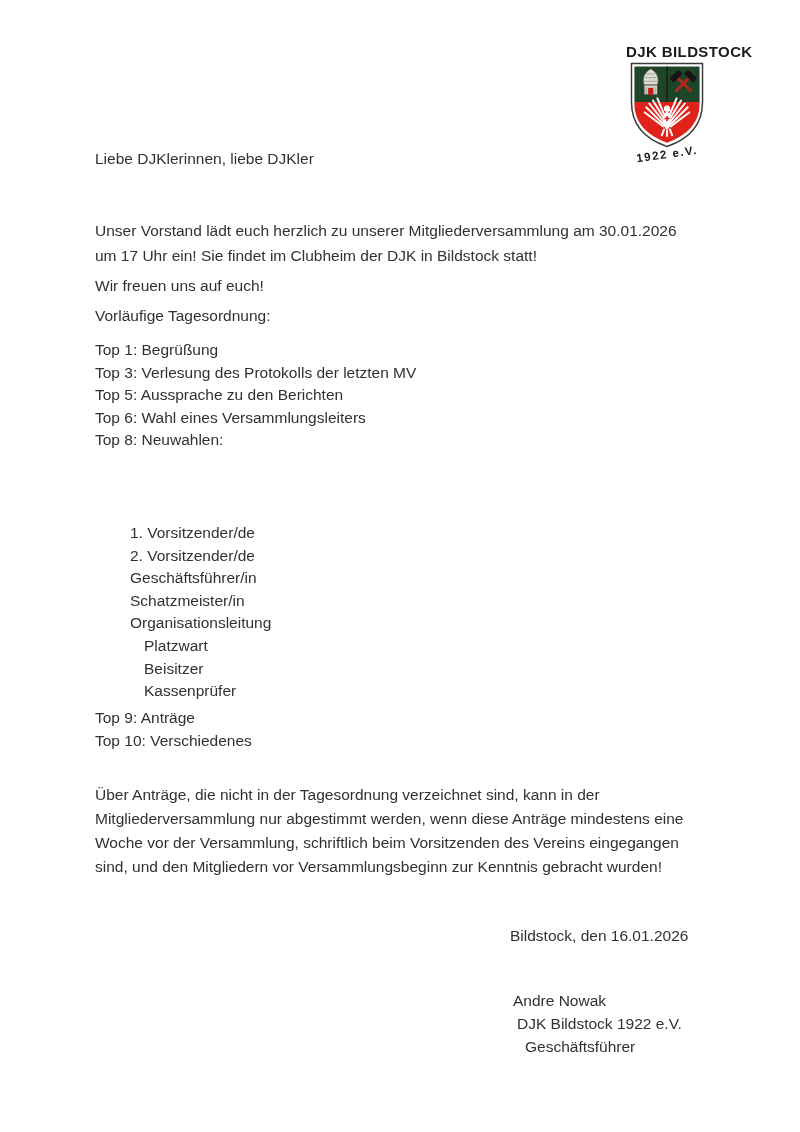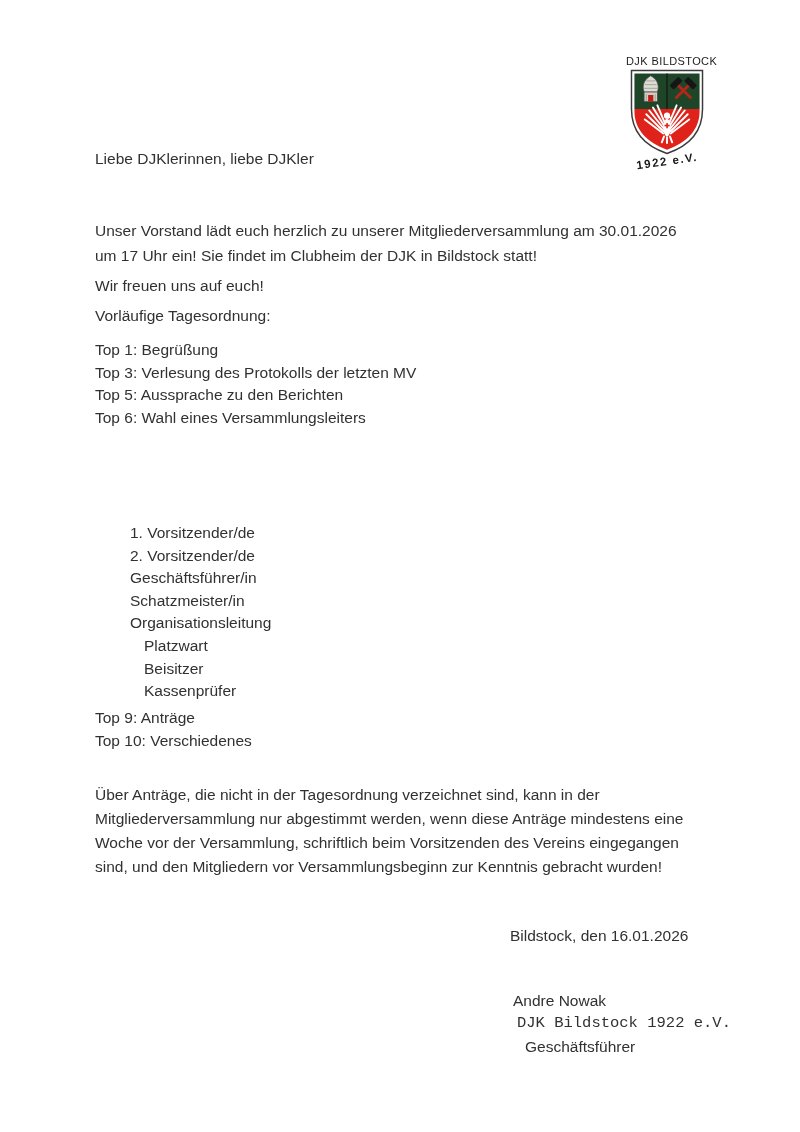--- a/index.html
+++ b/index.html
@@ -51,38 +51,37 @@
 
   .closing   { top: 783px; line-height: 23.9px; }
   .date-line { left: 510px; top: 926px; }
 
   .signature {
     position: absolute;
     left: 513px;
     top: 989px;
     line-height: 23px;
   }
-  .sig-2 { margin-left: 4px; font-family: Liberation Mono, monospace; }
+  .sig-2 { margin-left: 4px; }
   .sig-3 { margin-left: 12px; }
 
   
   .logo {
     position: absolute;
     left: 626px;
     top: 43px;
     width: 82px;
     text-align: center;
   }
   .logo-title {
-    font-size: 11px;
-    font-weight: normal;
+    font-size: 15px;
+    font-weight: bold;
     letter-spacing: 0.4px;
     color: #1b1b1b;
     white-space: nowrap;
-    margin-top: 12px;
   }
   .shield {
     display: block;
     margin: 2px auto 0 auto;
   }
   .logo-year {
     font-size: 11.5px;
     font-weight: bold;
     color: #1b1b1b;
     letter-spacing: 1.5px;
@@ -160,20 +159,21 @@
 
   <div class="txt greeting">Wir freuen uns auf euch!</div>
 
   <div class="txt agenda-heading">Vorläufige Tagesordnung:</div>
 
   <div class="agenda-block agenda-top">
     <div class="agenda-item">Top 1: Begrüßung</div>
     <div class="agenda-item">Top 3: Verlesung des Protokolls der letzten MV</div>
     <div class="agenda-item">Top 5: Aussprache zu den Berichten</div>
     <div class="agenda-item">Top 6: Wahl eines Versammlungsleiters</div>
+    <div class="agenda-item">Top 8: Neuwahlen:</div>
   </div>
 
   <div class="elections-block">
     <div class="election-item">1. Vorsitzender/de</div>
     <div class="election-item">2. Vorsitzender/de</div>
     <div class="election-item">Geschäftsführer/in</div>
     <div class="election-item">Schatzmeister/in</div>
     <div class="election-item">Organisationsleitung</div>
     <div class="election-item indent-sm">Platzwart</div>
     <div class="election-item indent-sm">Beisitzer</div>

